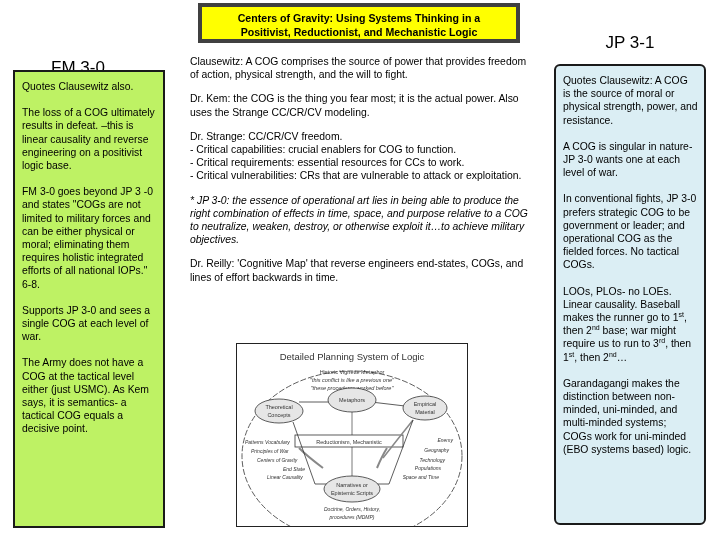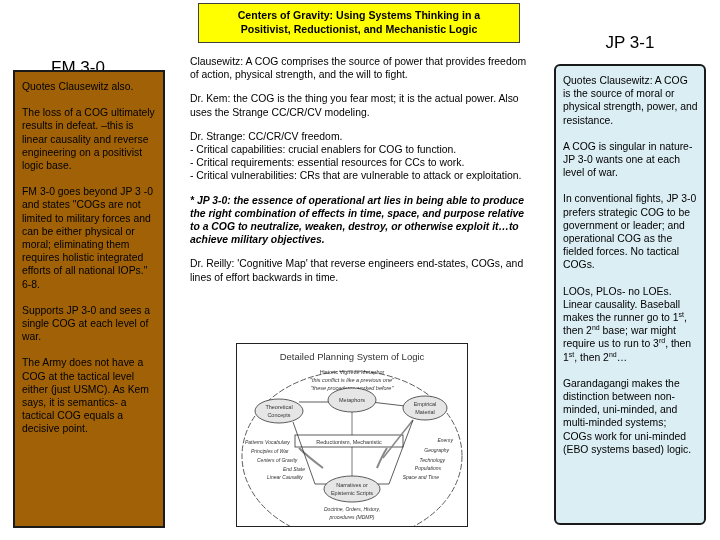--- a/index.html
+++ b/index.html
@@ -4,32 +4,32 @@
 <style>
   html, body { margin:0; padding:0; }
   body { width:720px; height:540px; background:#ffffff; position:relative; overflow:hidden;
          font-family:"Liberation Sans", sans-serif; color:#000; }
   .abs { position:absolute; }
   .col-heading { font-size:17px; text-align:center; }
   #fm-heading { left:2px; top:40px; width:152px;margin-top:18px; }
   #jp-heading { left:554px; top:33px; width:152px; }
   .side-box { border:2px solid #1a1a1a; box-sizing:border-box; padding:8px 6px 6px 7px;
               font-size:10.4px; line-height:13.2px; }
-  #fm-box { left:13px; top:70px; width:152px; height:458px; background:#a16207; }
+  #fm-box { left:13px; top:70px; width:152px; height:458px; background:#bef264; }
   #jp-box { left:554px; top:64px; width:152px; height:461px; background:#dbeef4;border-radius:6px; }
   .side-box p { margin:0 0 13px 0; }
   .side-box p:last-child { margin-bottom:0; }
   #title-box { left:198px; top:3px; width:322px; height:40px; background:#ffff00;
-               border:1px solid #404040; box-sizing:border-box; font-weight:bold; font-size:10.6px;
+               border:4px solid #404040; box-sizing:border-box; font-weight:bold; font-size:10.6px;
                text-align:center; line-height:14px; padding-top:4px; }
   #middle { left:190px; top:55px; width:340px; font-size:10.4px; line-height:13.2px; }
   #middle p { margin:0 0 11px 0; }
   #middle ul { margin:-11px 0 11px 0; padding:0; list-style:none; }
   #middle li { padding-left:13px; text-indent:-13px; }
-  #middle .emph { font-weight:bold; font-style:italic; }
+  #middle .emph { font-weight:normal; font-style:italic; }
   sup { font-size:7px; line-height:0; vertical-align:4px; }
   #diagram { left:236px; top:343px; width:232px; height:184px; border:1px solid #222;
              background:#fff; box-sizing:border-box; }
   #diagram svg { display:block; }
   .dlbl { font-family:"Liberation Sans", sans-serif; fill:#333; }
 </style>
 </head>
 <body>
 
 <div class="abs col-heading" id="fm-heading">FM 3-0</div>

